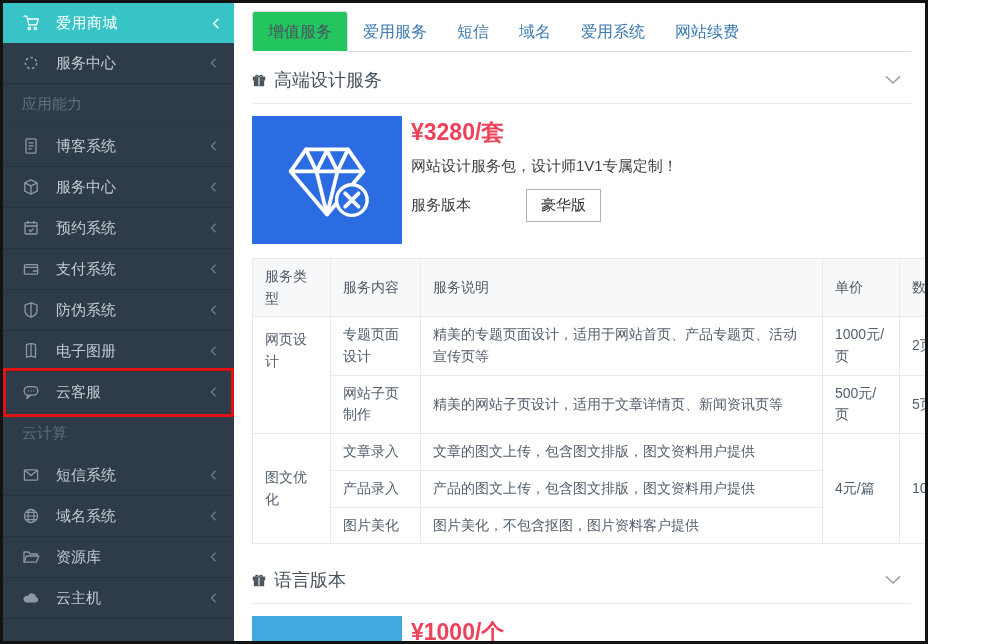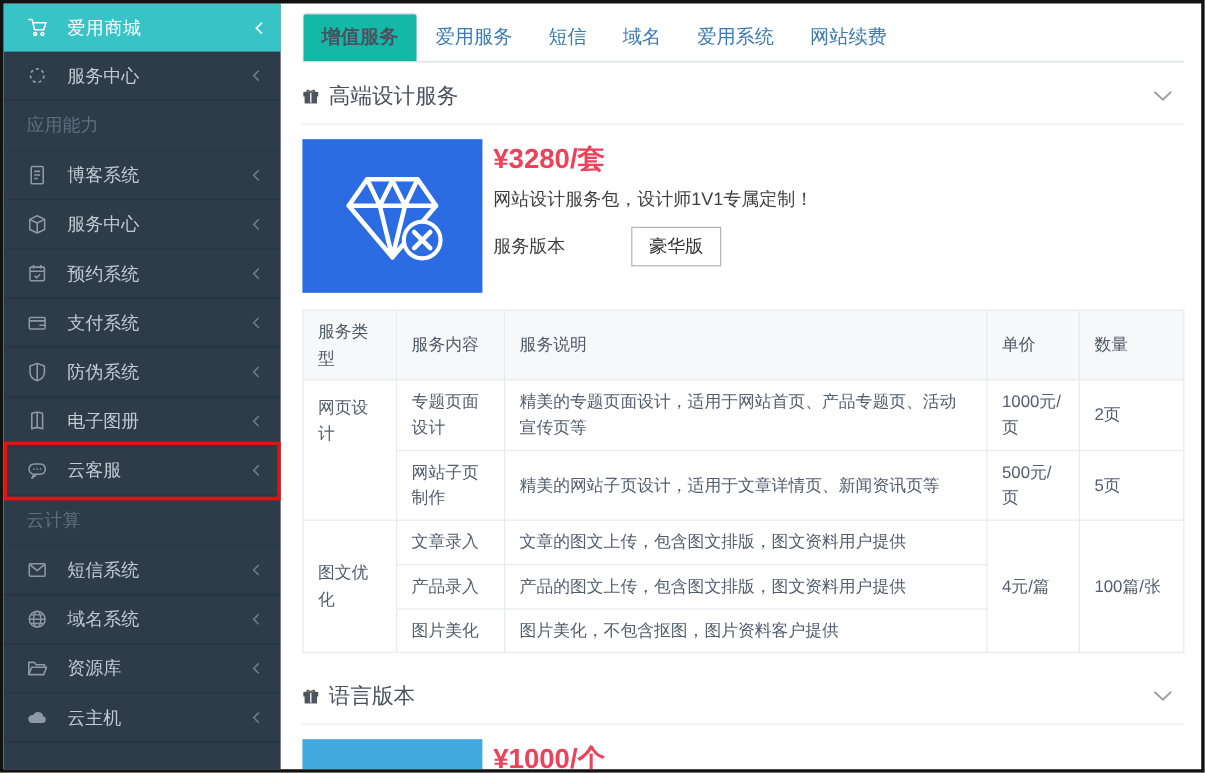--- a/index.html
+++ b/index.html
@@ -1,37 +1,37 @@
 <!DOCTYPE html>
 <html style="--sidebar_bg: #2e3c4a; --header_teal: #38c4c6; --design_blue: #2b6ce2; --lang_blue: #41a9dd; --price_red: #ed4259; --tab_blue: #3d7ab2; --highlight_red: #e31212;"><head>
 <meta charset="utf-8">
 <style>
   html,body{margin:0;padding:0;background:#fff;}
   .window{
-    width:1004px;height:644px;box-sizing:border-box;border:3px solid #121212;
+    width:928px;height:644px;box-sizing:border-box;border:3px solid #121212;
     display:flex;overflow:hidden;background:#fff;
     font-family:"Liberation Sans","DejaVu Sans",sans-serif;
   }
   
   .sidebar{flex:0 0 231px;width:231px;background:var(--sidebar_bg,#2e3c4a);display:flex;flex-direction:column;overflow:hidden;}
   .side-header{flex:0 0 40px;height:40px;background:var(--header_teal,#38c4c6);color:#fff;display:flex;align-items:center;padding:0 14px 0 19px;cursor:pointer;}
   .side-header .s-icon{display:flex;color:#fff;}
   .side-header .s-label{margin-left:15px;font-size:15px;flex:1;letter-spacing:.5px;}
   .side-header .s-chev{display:flex;color:#e9fbfb;}
   .side-item{flex:0 0 40px;height:40px;display:flex;align-items:center;padding:0 17px 0 19px;position:relative;border-bottom:1px solid rgba(0,0,0,.14);cursor:pointer;}
   .side-item .s-icon{display:flex;width:20px;color:#8d99a4;}
   .side-item .s-label{margin-left:14px;font-size:15px;color:#c1cad1;flex:1;}
   .side-item .s-chev{display:flex;color:#6e7b87;}
   .side-section{flex:0 0 41px;height:41px;display:flex;align-items:center;padding:0 19px;font-size:15px;color:#5f6f7d;border-bottom:1px solid rgba(0,0,0,.08);}
   .red-box{position:absolute;left:0;right:0;top:-4px;bottom:-5px;border:3px solid var(--highlight_red,#e31212);pointer-events:none;z-index:3;}
   
   .main{flex:1;background:#fff;padding:8px 14px 0 18px;overflow:hidden;position:relative;}
   .tabbar{display:flex;align-items:flex-end;border-bottom:1px solid #d9dce1;height:40px;font-family:"Liberation Serif","DejaVu Serif",serif;}
   .tab{padding:0 15px;font-size:16px;color:var(--tab_blue,#3d7ab2);line-height:39px;cursor:pointer;white-space:nowrap;}
-  .tab.active{background:#14b8a6;border:1px solid #d9dce1;border-bottom:1px solid #fff;margin-bottom:-1px;border-radius:3px 3px 0 0;color:#4a5360;font-weight:bold;}
+  .tab.active{background:#22c55e;border:1px solid #d9dce1;border-bottom:1px solid #fff;margin-bottom:-1px;border-radius:3px 3px 0 0;color:#4a5360;}
   .sec-head{display:flex;align-items:center;margin-top:16px;padding-bottom:11px;border-bottom:1px solid #ebebeb;}
   .sec-head .gift{display:flex;color:#4d545c;margin-right:8px;}
   .sec-title{font-family:"Liberation Serif","DejaVu Serif",serif;font-size:18px;color:#47505c;}
   .sec-chev{margin-left:auto;margin-right:10px;display:flex;color:#9aa1a8;cursor:pointer;}
   .product{display:flex;margin-top:12px;}
   .p-img{flex:0 0 150px;width:150px;height:128px;display:flex;align-items:center;justify-content:center;overflow:hidden;}
   .p-img.design{background:var(--design_blue,#2b6ce2);}
   .p-img.lang{background:var(--lang_blue,#41a9dd);align-items:flex-start;padding-top:14px;box-sizing:border-box;}
   .p-info{margin-left:9px;min-width:0;}
   .p-price{font-size:23px;font-weight:bold;color:var(--price_red,#ed4259);margin-top:1px;}

